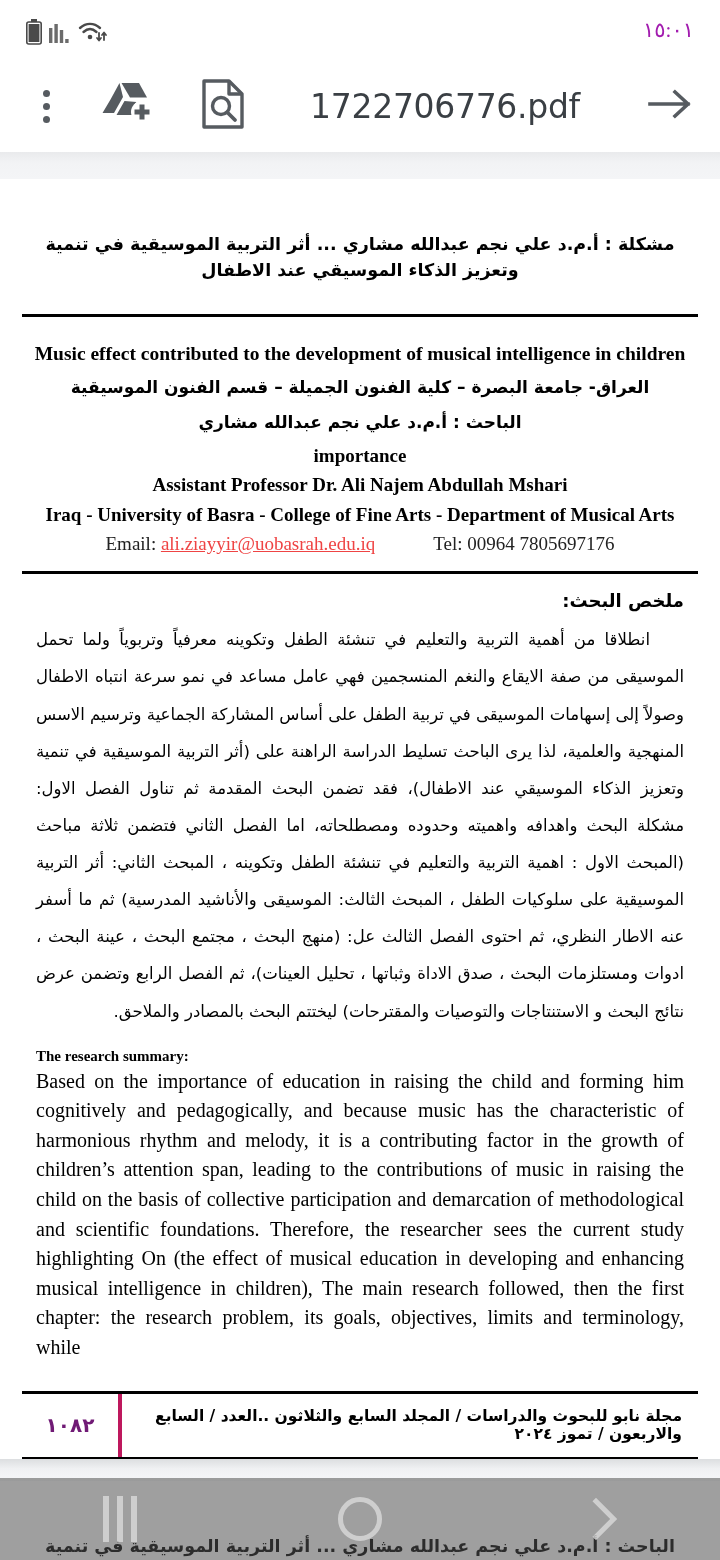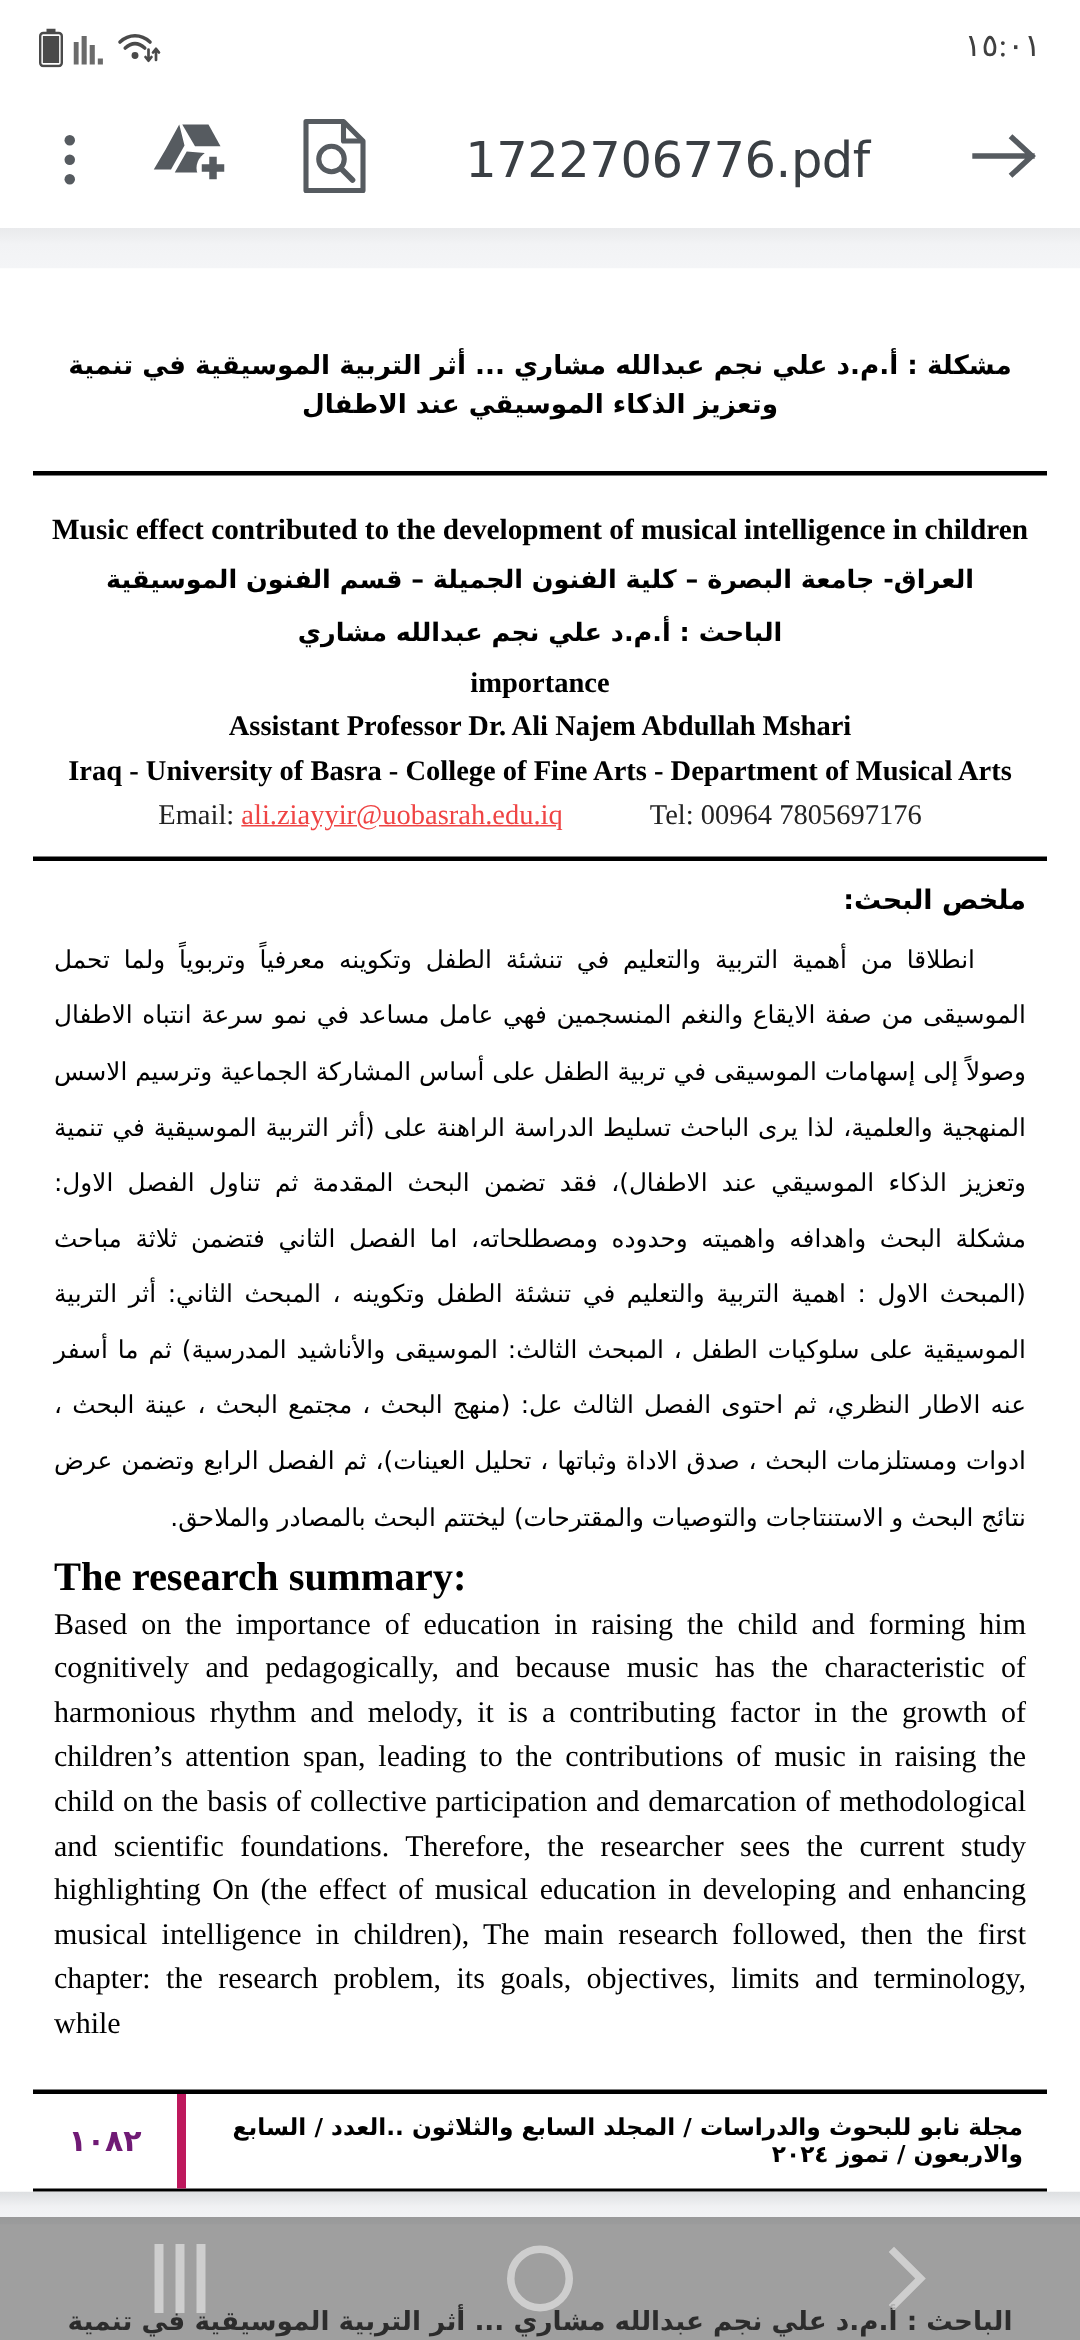--- a/index.html
+++ b/index.html
@@ -12,21 +12,21 @@
   .screen { position: relative; width: 720px; height: 1560px; background: #ffffff; }
 
   
   .statusbar {
     height: 60px; width: 100%;
     display: flex; align-items: center; justify-content: space-between;
     padding: 0 26px; background: #ffffff;
   }
   .status-left { display: flex; align-items: flex-end; gap: 7px; height: 30px; }
   .status-time {
-    font-size: 21px; color: #404040; letter-spacing: .5px;
+    font-size: 21px; color: #a21caf; letter-spacing: .5px;
     font-family: Liberation Serif, serif;
   }
   .battery-icon { display:block; }
   .signal-icon { display:block; }
   .wifi-icon { display:block; }
 
   
   .toolbar {
     height: 92px; width: 100%;
     display: flex; align-items: center; background: #ffffff;
@@ -99,39 +99,39 @@
     font-family: "DejaVu Sans", sans-serif; font-weight: bold;
     font-size: 18px; color: #000; margin-bottom: 10px;
   }
   .ar-para {
     direction: rtl; text-align: justify; text-align-last: right;
     font-family: "DejaVu Sans", sans-serif; font-size: 16.5px;
     color: #000; line-height: 2.25; text-indent: 34px;
   }
   .en-head {
     font-family: "Liberation Serif", "DejaVu Serif", serif;
-    font-weight: bold; font-size: 27px; color: #000;
-    margin-top: 6px; margin-bottom: 2px;
+    font-weight: bold; font-size: 15px; color: #000;
+    margin-top: 18px; margin-bottom: 2px;
   }
   .en-para {
     font-family: "Liberation Serif", "DejaVu Serif", serif;
     font-size: 20px; color: #000; line-height: 1.48;
     text-align: justify; text-align-last: left;
   }
 
   
   .pg-footer {
     margin-top: 18px; border-top: 3px solid #000;
     display: flex; direction: rtl; align-items: stretch; height: 66px;
   }
   .footer-main {
     flex: 1; display:flex; align-items:center; justify-content:center;
     direction: rtl; font-family: "DejaVu Sans", sans-serif;
     font-weight: bold; font-size: 15.5px; color: #000;
-    border-left: 6px solid #be185d; padding: 0 16px;
+    border-left: 4px solid #be185d; padding: 0 16px;
   }
   .footer-page {
     width: 96px; display:flex; align-items:center; justify-content:center;
     font-family: "DejaVu Sans", sans-serif; font-weight: bold;
     font-size: 20px; color: #701a75;
   }
   .footer-underline { border-top: 2px solid #000; width:100%; }
 
   
   .navbar {

